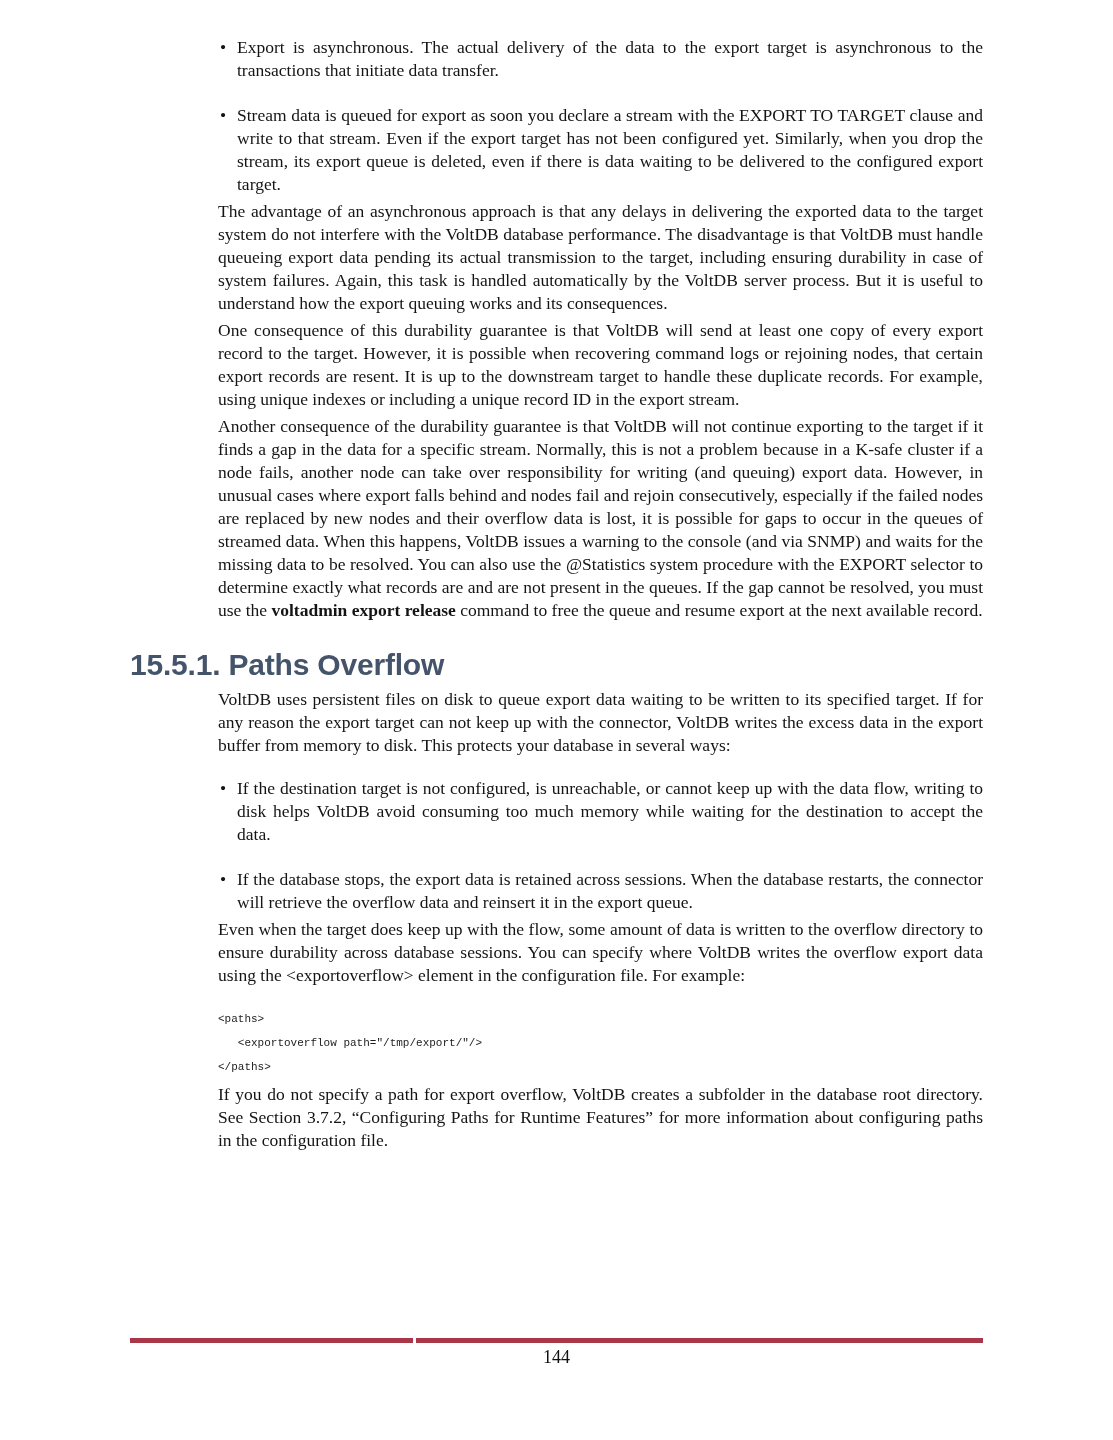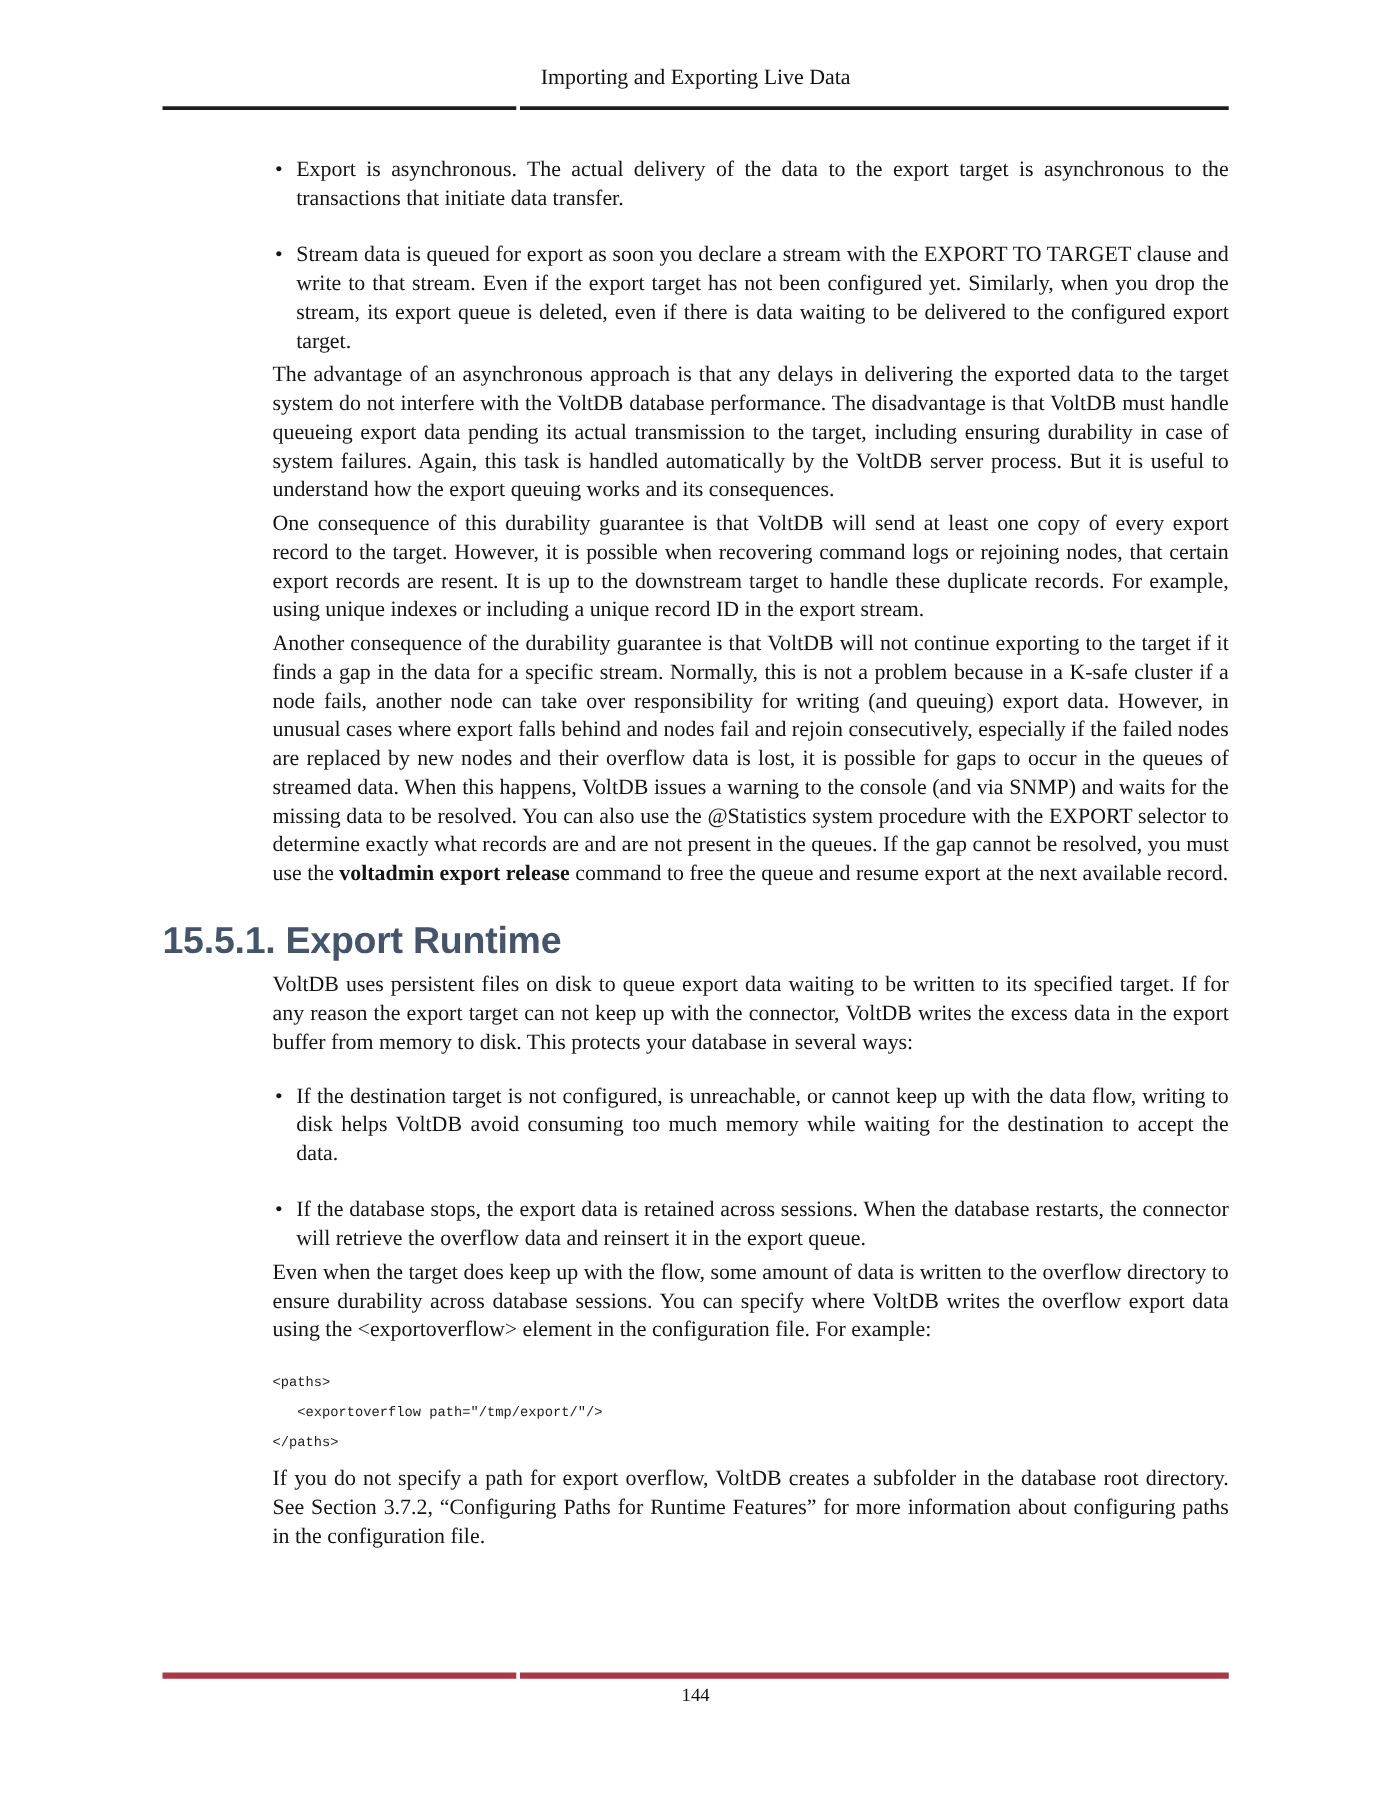--- a/index.html
+++ b/index.html
@@ -105,40 +105,33 @@
   
   .running-footer {
     position: absolute;
     left: 130px;
     right: 130px;
     top: 1338px;
   }
   .running-footer .rule { margin-top: 0; }
   .page-number {
     text-align: center;
-    font-size: 15px;
+    font-size: 18px;
     line-height: 21px;
     margin-top: 4px;
     color: #101010;
   }
 </style>
 </head>
 <body>
 
 <div class="page">
 
   <div class="content">
 
-    <div class="running-header">
-      <div class="header-title">Importing and Exporting Live Data</div>
-      <div class="rule rule-dark">
-        <span class="seg1"></span>
-        <span class="seg2"></span>
-      </div>
-    </div>
 
     <div class="bodytext indented">
 
       <ul class="bullets first">
         <li>
           <span class="marker">•</span>
           <span>Export is asynchronous. The actual delivery of the data to the export target is asynchronous to the transactions that initiate data transfer.</span>
         </li>
         <li>
           <span class="marker">•</span>
@@ -147,21 +140,21 @@
       </ul>
 
       <p class="para">The advantage of an asynchronous approach is that any delays in delivering the exported data to the target system do not interfere with the VoltDB database performance. The disadvantage is that VoltDB must handle queueing export data pending its actual transmission to the target, including ensuring durability in case of system failures. Again, this task is handled automatically by the VoltDB server process. But it is useful to understand how the export queuing works and its consequences.</p>
 
       <p class="para">One consequence of this durability guarantee is that VoltDB will send at least one copy of every export record to the target. However, it is possible when recovering command logs or rejoining nodes, that certain export records are resent. It is up to the downstream target to handle these duplicate records. For example, using unique indexes or including a unique record ID in the export stream.</p>
 
       <p class="para"><span>Another consequence of the durability guarantee is that VoltDB will not continue exporting to the target if it finds a gap in the data for a specific stream. Normally, this is not a problem because in a K-safe cluster if a node fails, another node can take over responsibility for writing (and queuing) export data. However, in unusual cases where export falls behind and nodes fail and rejoin consecutively, especially if the failed nodes are replaced by new nodes and their overflow data is lost, it is possible for gaps to occur in the queues of streamed data. When this happens, VoltDB issues a warning to the console (and via SNMP) and waits for the missing data to be resolved. You can also use the @Statistics system procedure with the EXPORT selector to determine exactly what records are and are not present in the queues. If the gap cannot be resolved, you must use the </span><strong>voltadmin export release</strong><span> command to free the queue and resume export at the next available record.</span></p>
 
     </div>
 
-    <h2 class="section-heading">15.5.1. Export Runtime</h2>
+    <h2 class="section-heading">15.5.1. Paths Overflow</h2>
 
     <div class="bodytext indented">
 
       <p class="para">VoltDB uses persistent files on disk to queue export data waiting to be written to its specified target. If for any reason the export target can not keep up with the connector, VoltDB writes the excess data in the export buffer from memory to disk. This protects your database in several ways:</p>
 
       <ul class="bullets mid">
         <li>
           <span class="marker">•</span>
           <span>If the destination target is not configured, is unreachable, or cannot keep up with the data flow, writing to disk helps VoltDB avoid consuming too much memory while waiting for the destination to accept the data.</span>
         </li>

